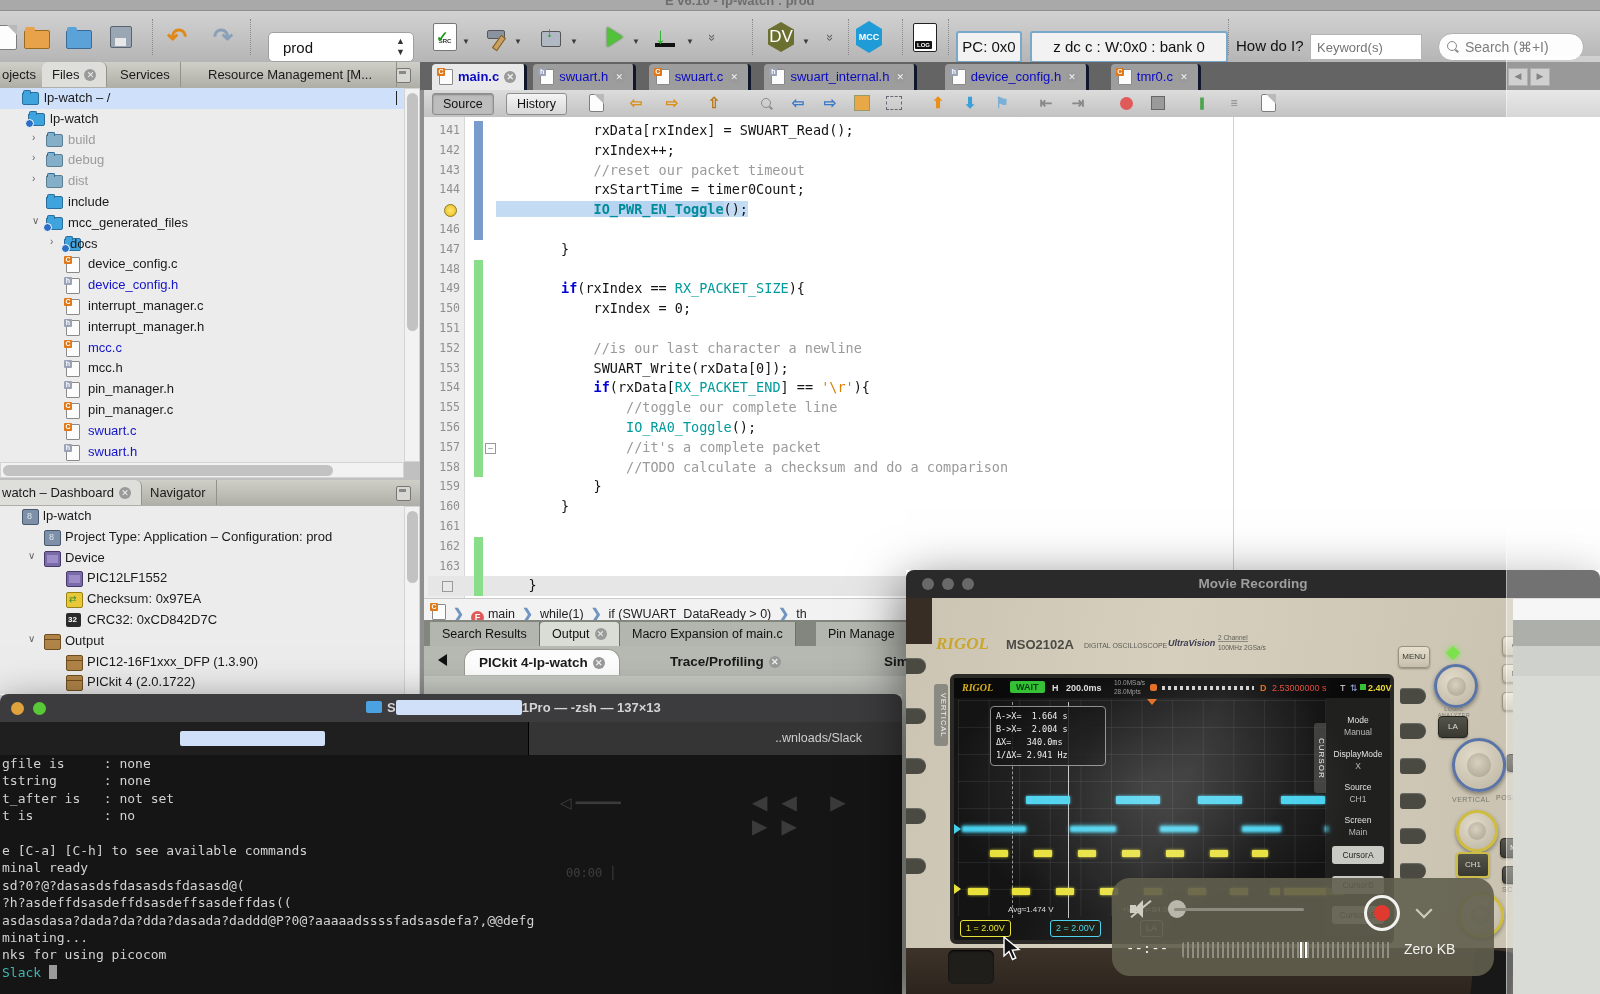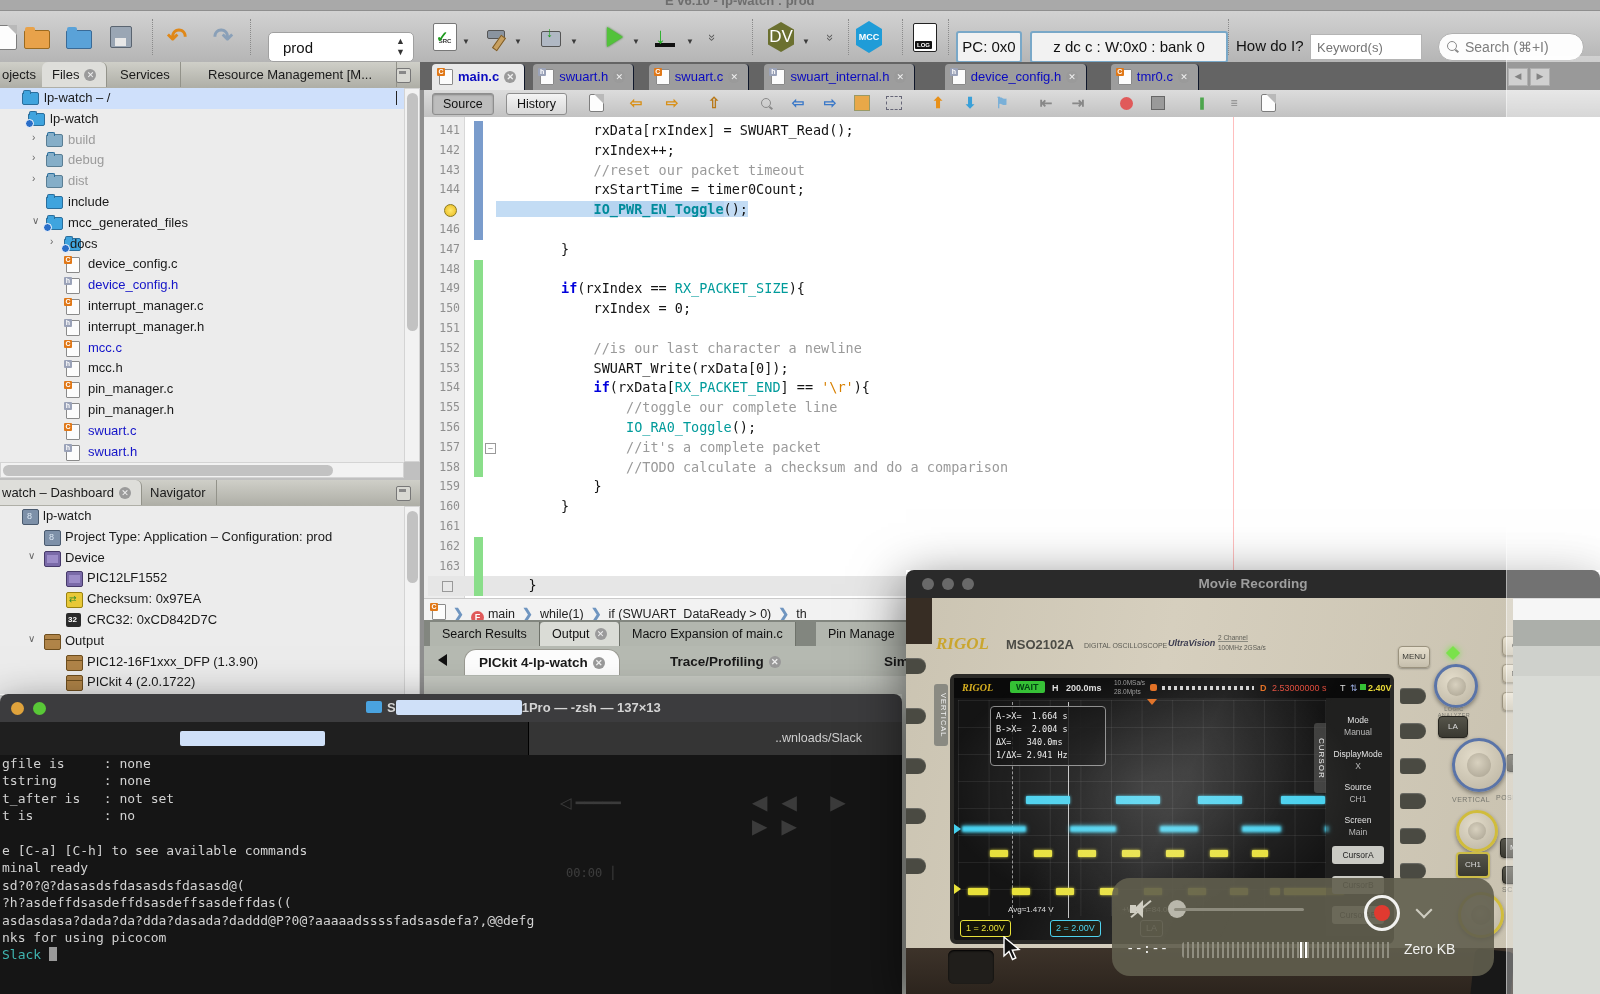--- a/index.html
+++ b/index.html
@@ -71,21 +71,21 @@
   .sbthumb{position:absolute;background:#c2c2c2;border-radius:6px;}
   
   .dic{position:absolute;top:3px;width:15px;height:14px;border-radius:2px;}
   .dic.proj{background:#7d90a8;border:1px solid #4a5a6e;} .dic.proj:after{content:"8";color:#dce8f4;font-size:9px;position:absolute;left:4px;top:1px;}
   .dic.chip{background:#7a6aa8;border:1px solid #473a6a;} .dic.chip:after{content:"";position:absolute;left:2px;top:3px;right:2px;bottom:3px;background:#9c8cc8;}
   .dic.check{background:#e8c838;border:1px solid #9a8210;} .dic.check:after{content:"⇄";color:#2a8a2a;font-size:9px;position:absolute;left:2px;top:1px;}
   .dic.crc{background:#2a2a2a;} .dic.crc:after{content:"32";color:#fff;font-size:8px;font-weight:bold;position:absolute;left:2px;top:2px;}
   .dic.pack{background:#b08448;border:1px solid #6e4e1e;} .dic.pack:after{content:"";position:absolute;left:0;top:4px;width:15px;height:1px;background:#6e4e1e;}
   
   .etabbar{left:420px;top:62px;width:1180px;height:28px;background:#646464;}
-  .etab{position:absolute;top:2px;height:26px;background:#9d9d9d;border-right:1px solid #0f172a;border-radius:4px 4px 0 0;font-size:13px;color:#0a0ac0;line-height:26px;padding:0 8px 0 26px;white-space:nowrap;}
+  .etab{position:absolute;top:2px;height:26px;background:#9d9d9d;border-right:3px solid #0f172a;border-radius:4px 4px 0 0;font-size:13px;color:#0a0ac0;line-height:26px;padding:0 8px 0 26px;white-space:nowrap;}
   .etab.active{background:#e9e9e9;font-weight:bold;}
   .etab .icpage{left:7px;top:5px;}
   .tabarrow{position:absolute;top:68px;width:18px;height:16px;background:#b8b8b8;border:1px solid #888;font-size:9px;color:#444;text-align:center;line-height:15px;}
   .etoolbar{left:424px;top:90px;width:1176px;height:27px;background:linear-gradient(#dcdcdc,#c2c2c2);border-bottom:1px solid #9a9a9a;}
   .ebtn{position:absolute;top:3px;height:20px;font-size:12.5px;color:#111;line-height:20px;padding:0 10px;border:1px solid #8e8e8e;border-radius:3px;background:linear-gradient(#f4f4f4,#d8d8d8);}
   .ebtn.pressed{background:#bdbdbd;box-shadow:inset 0 1px 2px rgba(0,0,0,.3);}
   .eicon{position:absolute;top:3px;width:24px;height:20px;display:flex;align-items:center;justify-content:center;font-size:15px;font-weight:bold;}
   .editorbg{left:424px;top:117px;width:1176px;height:481px;background:#fff;}
   .gutterbg{left:424px;top:117px;width:40px;height:481px;background:#ededed;border-right:1px solid #d8d8d8;}
   .marginline{left:1233px;top:117px;width:1px;height:481px;background:rgba(255,70,70,.35);}
@@ -344,30 +344,30 @@
         </span>
         <span class="lbl blue" style="left: 88px;">mcc.c</span>
       </div>
       <div class="trow">
         <span class="icpage h" style="left: 66px;">
           <i>h</i>
         </span>
         <span class="lbl" style="left: 88px;">mcc.h</span>
       </div>
       <div class="trow">
+        <span class="icpage h" style="left: 66px;">
+          <i>h</i>
+        </span>
+        <span class="lbl" style="left: 88px;">pin_manager.h</span>
+      </div>
+      <div class="trow">
         <span class="icpage c" style="left: 66px;">
           <i>C</i>
         </span>
         <span class="lbl" style="left: 88px;">pin_manager.c</span>
-      </div>
-      <div class="trow">
-        <span class="icpage h" style="left: 66px;">
-          <i>h</i>
-        </span>
-        <span class="lbl" style="left: 88px;">pin_manager.h</span>
       </div>
       <div class="trow">
         <span class="icpage c" style="left: 66px;">
           <i>C</i>
         </span>
         <span class="lbl blue" style="left: 88px;">swuart.c</span>
       </div>
       <div class="trow">
         <span class="icpage h" style="left: 66px;">
           <i>h</i>
@@ -656,20 +656,21 @@
         <div class="tline">gfile is     : none</div>
         <div class="tline">tstring      : none</div>
         <div class="tline">t_after is   : not set</div>
         <div class="tline">t is         : no</div>
         <div class="tline"> </div>
         <div class="tline">e [C-a] [C-h] to see available commands</div>
         <div class="tline">minal ready</div>
         <div class="tline">sd?0?@?dasasdsfdasasdsfdasasd@(</div>
         <div class="tline">?h?asdeffdsasdeffdsasdeffsasdeffdas((</div>
         <div class="tline">asdasdasa?dada?da?dda?dasada?daddd@P?0@?aaaaadssssfadsasdefa?,@@defg</div>
+        <div class="tline">minating...</div>
         <div class="tline">nks for using picocom</div>
         <div class="tline"><span class="teal">Slack</span><span> </span><span class="blockcursor"></span></div>
       </div>
 
     <div class="qtfaint" style="left:560px;top:100px;font-size:15px">◁ ━━━━━</div>
     <div class="qtfaint" style="left:752px;top:96px;font-size:20px;letter-spacing:14px">◀◀ ▶ ▶▶</div>
     <div class="qtfaint mono" style="left:566px;top:172px;font-size:12px"><span>00:00</span>  │</div>
   </div>
 
   <div class="abs movie">

